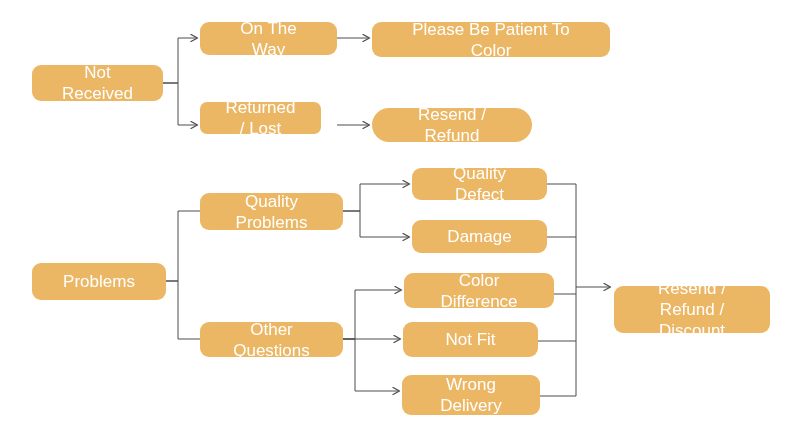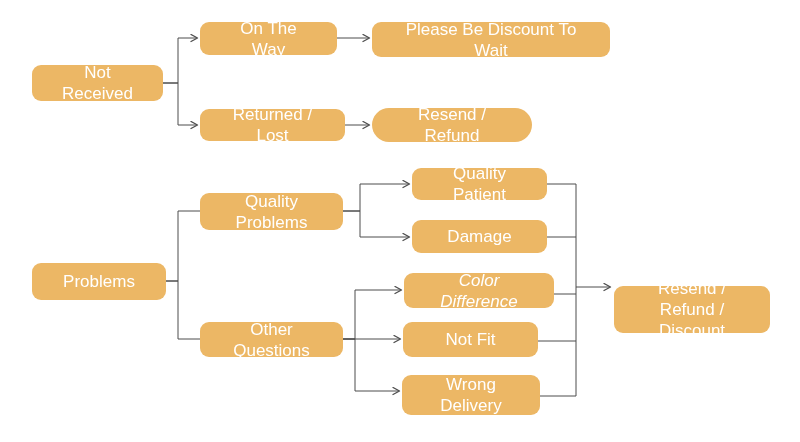--- a/index.html
+++ b/index.html
@@ -66,26 +66,26 @@
         <polyline points="554,294 576,294" fill="none" stroke="#4d4d4d" stroke-width="1"></polyline>
         <polyline points="538,341 576,341" fill="none" stroke="#4d4d4d" stroke-width="1"></polyline>
         <polyline points="540,396 576,396" fill="none" stroke="#4d4d4d" stroke-width="1"></polyline>
         <polyline points="576,184 576,396" fill="none" stroke="#4d4d4d" stroke-width="1"></polyline>
         <polyline points="576,287 610,287" fill="none" stroke="#4d4d4d" stroke-width="1" marker-end="url(#arrow-head)"></polyline>
       </g>
   </svg>
   <div id="nodes">
       <div class="node" style="left: 32px; top: 65px; width: 131px; height: 36px; text-align: center;">Not Received</div>
       <div class="node" style="left: 200px; top: 22px; width: 137px; height: 33px;">On The Way</div>
-      <div class="node" style="left: 372px; top: 22px; width: 238px; height: 35px;">Please Be Discount To Wait</div>
-      <div class="node" style="left: 200px; top: 109px; width: 145px; height: 32px;">Returned / Lost</div>
+      <div class="node" style="left: 372px; top: 22px; width: 238px; height: 35px;">Please Be Patient To Color</div>
+      <div class="node" style="left: 200px; top: 102px; width: 121px; height: 32px; border-radius: 7px;">Returned / Lost</div>
       <div class="node" style="left: 372px; top: 108px; width: 160px; height: 34px; border-radius: 17px;">Resend / Refund</div>
       <div class="node" style="left: 32px; top: 263px; width: 134px; height: 37px;">Problems</div>
       <div class="node" style="left: 200px; top: 193px; width: 143px; height: 37px;">Quality Problems</div>
       <div class="node" style="left: 200px; top: 322px; width: 143px; height: 35px;">Other Questions</div>
-      <div class="node" style="left: 412px; top: 168px; width: 135px; height: 32px;">Quality Patient</div>
+      <div class="node" style="left: 412px; top: 168px; width: 135px; height: 32px;">Quality Defect</div>
       <div class="node" style="left: 412px; top: 220px; width: 135px; height: 33px;">Damage</div>
-      <div class="node" style="left: 404px; top: 273px; width: 150px; height: 35px; font-style: italic;">Color Difference</div>
+      <div class="node" style="left: 404px; top: 273px; width: 150px; height: 35px;">Color Difference</div>
       <div class="node" style="left: 403px; top: 322px; width: 135px; height: 35px;">Not Fit</div>
       <div class="node" style="left: 402px; top: 375px; width: 138px; height: 40px;">Wrong Delivery</div>
       <div class="node" style="left: 614px; top: 262px; width: 156px; height: 47px; margin-top: 24px;">Resend / Refund / Discount</div>
     </div>
 </div>
 
 </body></html>

